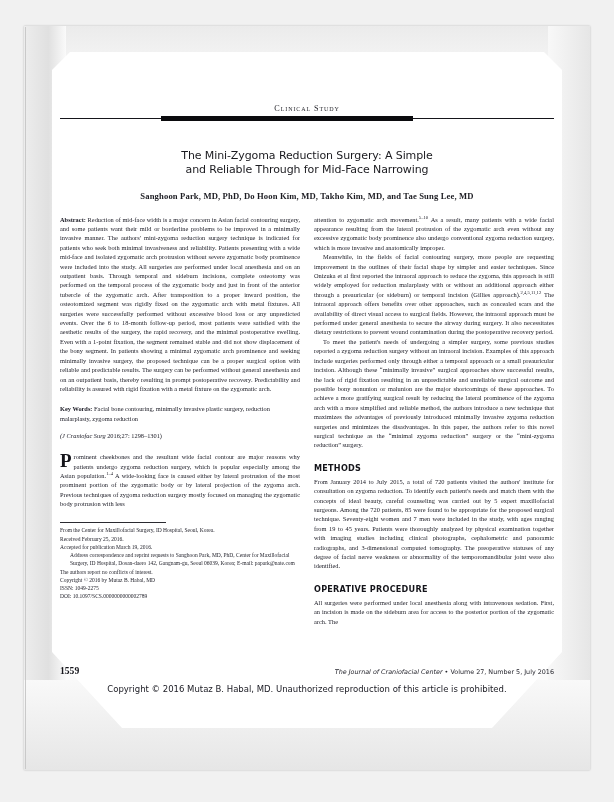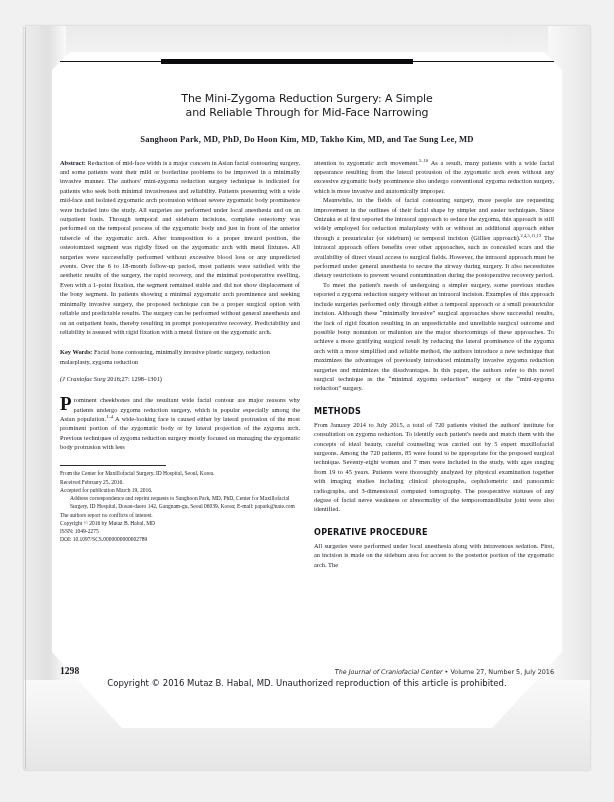--- a/index.html
+++ b/index.html
@@ -227,21 +227,21 @@
   }
   #journal-line {
     font-family: "DejaVu Sans", sans-serif;
     font-style: italic;
     font-size: 6.4px;
     color: #24242c;
   }
   #journal-line .nonital { font-style: normal; margin-top: 40px; }
   #copyright-line {
     position: absolute;
-    left: 0; bottom: 8px;
+    left: 0; bottom: 2px;
     width: 494px;
     text-align: center;
     font-family: "DejaVu Sans", sans-serif;
     font-size: 8.5px;
     color: #202028;
   }
 </style>
 </head>
 <body>
 
@@ -249,20 +249,21 @@
   <div id="frame-bevel"></div>
   <div class="bevel" id="bevel-top"></div>
   <div class="bevel" id="bevel-left"></div>
   <div class="bevel" id="bevel-right"></div>
   <div class="bevel" id="bevel-bottom"></div>
   <div id="gutter-line"></div>
   <div id="page-sheet"></div>
 
   <div id="content">
 
+    <div id="running-head">Clinical Study</div>
 
     <div id="header-rule-wrap">
       <div id="rule-thin"></div>
       <div id="rule-thick"></div>
     </div>
 
     <div id="title">
       <span>The Mini-Zygoma Reduction Surgery: A Simple</span><br>
       <span>and Reliable Through for Mid-Face Narrowing</span>
     </div>
@@ -308,20 +309,20 @@
         <h2 class="section">METHODS</h2>
         <p class="body">From January 2014 to July 2015, a total of 720 patients visited the authors' institute for consultation on zygoma reduction. To identify each patient's needs and match them with the concepts of ideal beauty, careful counseling was carried out by 5 expert maxillofacial surgeons. Among the 720 patients, 85 were found to be appropriate for the proposed surgical technique. Seventy-eight women and 7 men were included in the study, with ages ranging from 19 to 45 years. Patients were thoroughly analyzed by physical examination together with imaging studies including clinical photographs, cephalometric and panoramic radiographs, and 3-dimensional computed tomography. The preoperative statuses of any degree of facial nerve weakness or abnormality of the temporomandibular joint were also identified.</p>
 
         <h2 class="section">OPERATIVE PROCEDURE</h2>
         <p class="body">All surgeries were performed under local anesthesia along with intravenous sedation. First, an incision is made on the sideburn area for access to the posterior portion of the zygomatic arch. The</p>
 
       </div>
     </div>
 
     <div id="footer">
-      <div id="page-number">1298</div>
+      <div id="page-number">1559</div>
       <div id="journal-line"><span>The Journal of Craniofacial Center</span><span class="nonital"> • Volume 27, Number 5, July 2016</span></div>
     </div>
 
     <div id="copyright-line">Copyright © 2016 Mutaz B. Habal, MD. Unauthorized reproduction of this article is prohibited.</div>
 
   </div>
 </div>
 
 </body></html>

